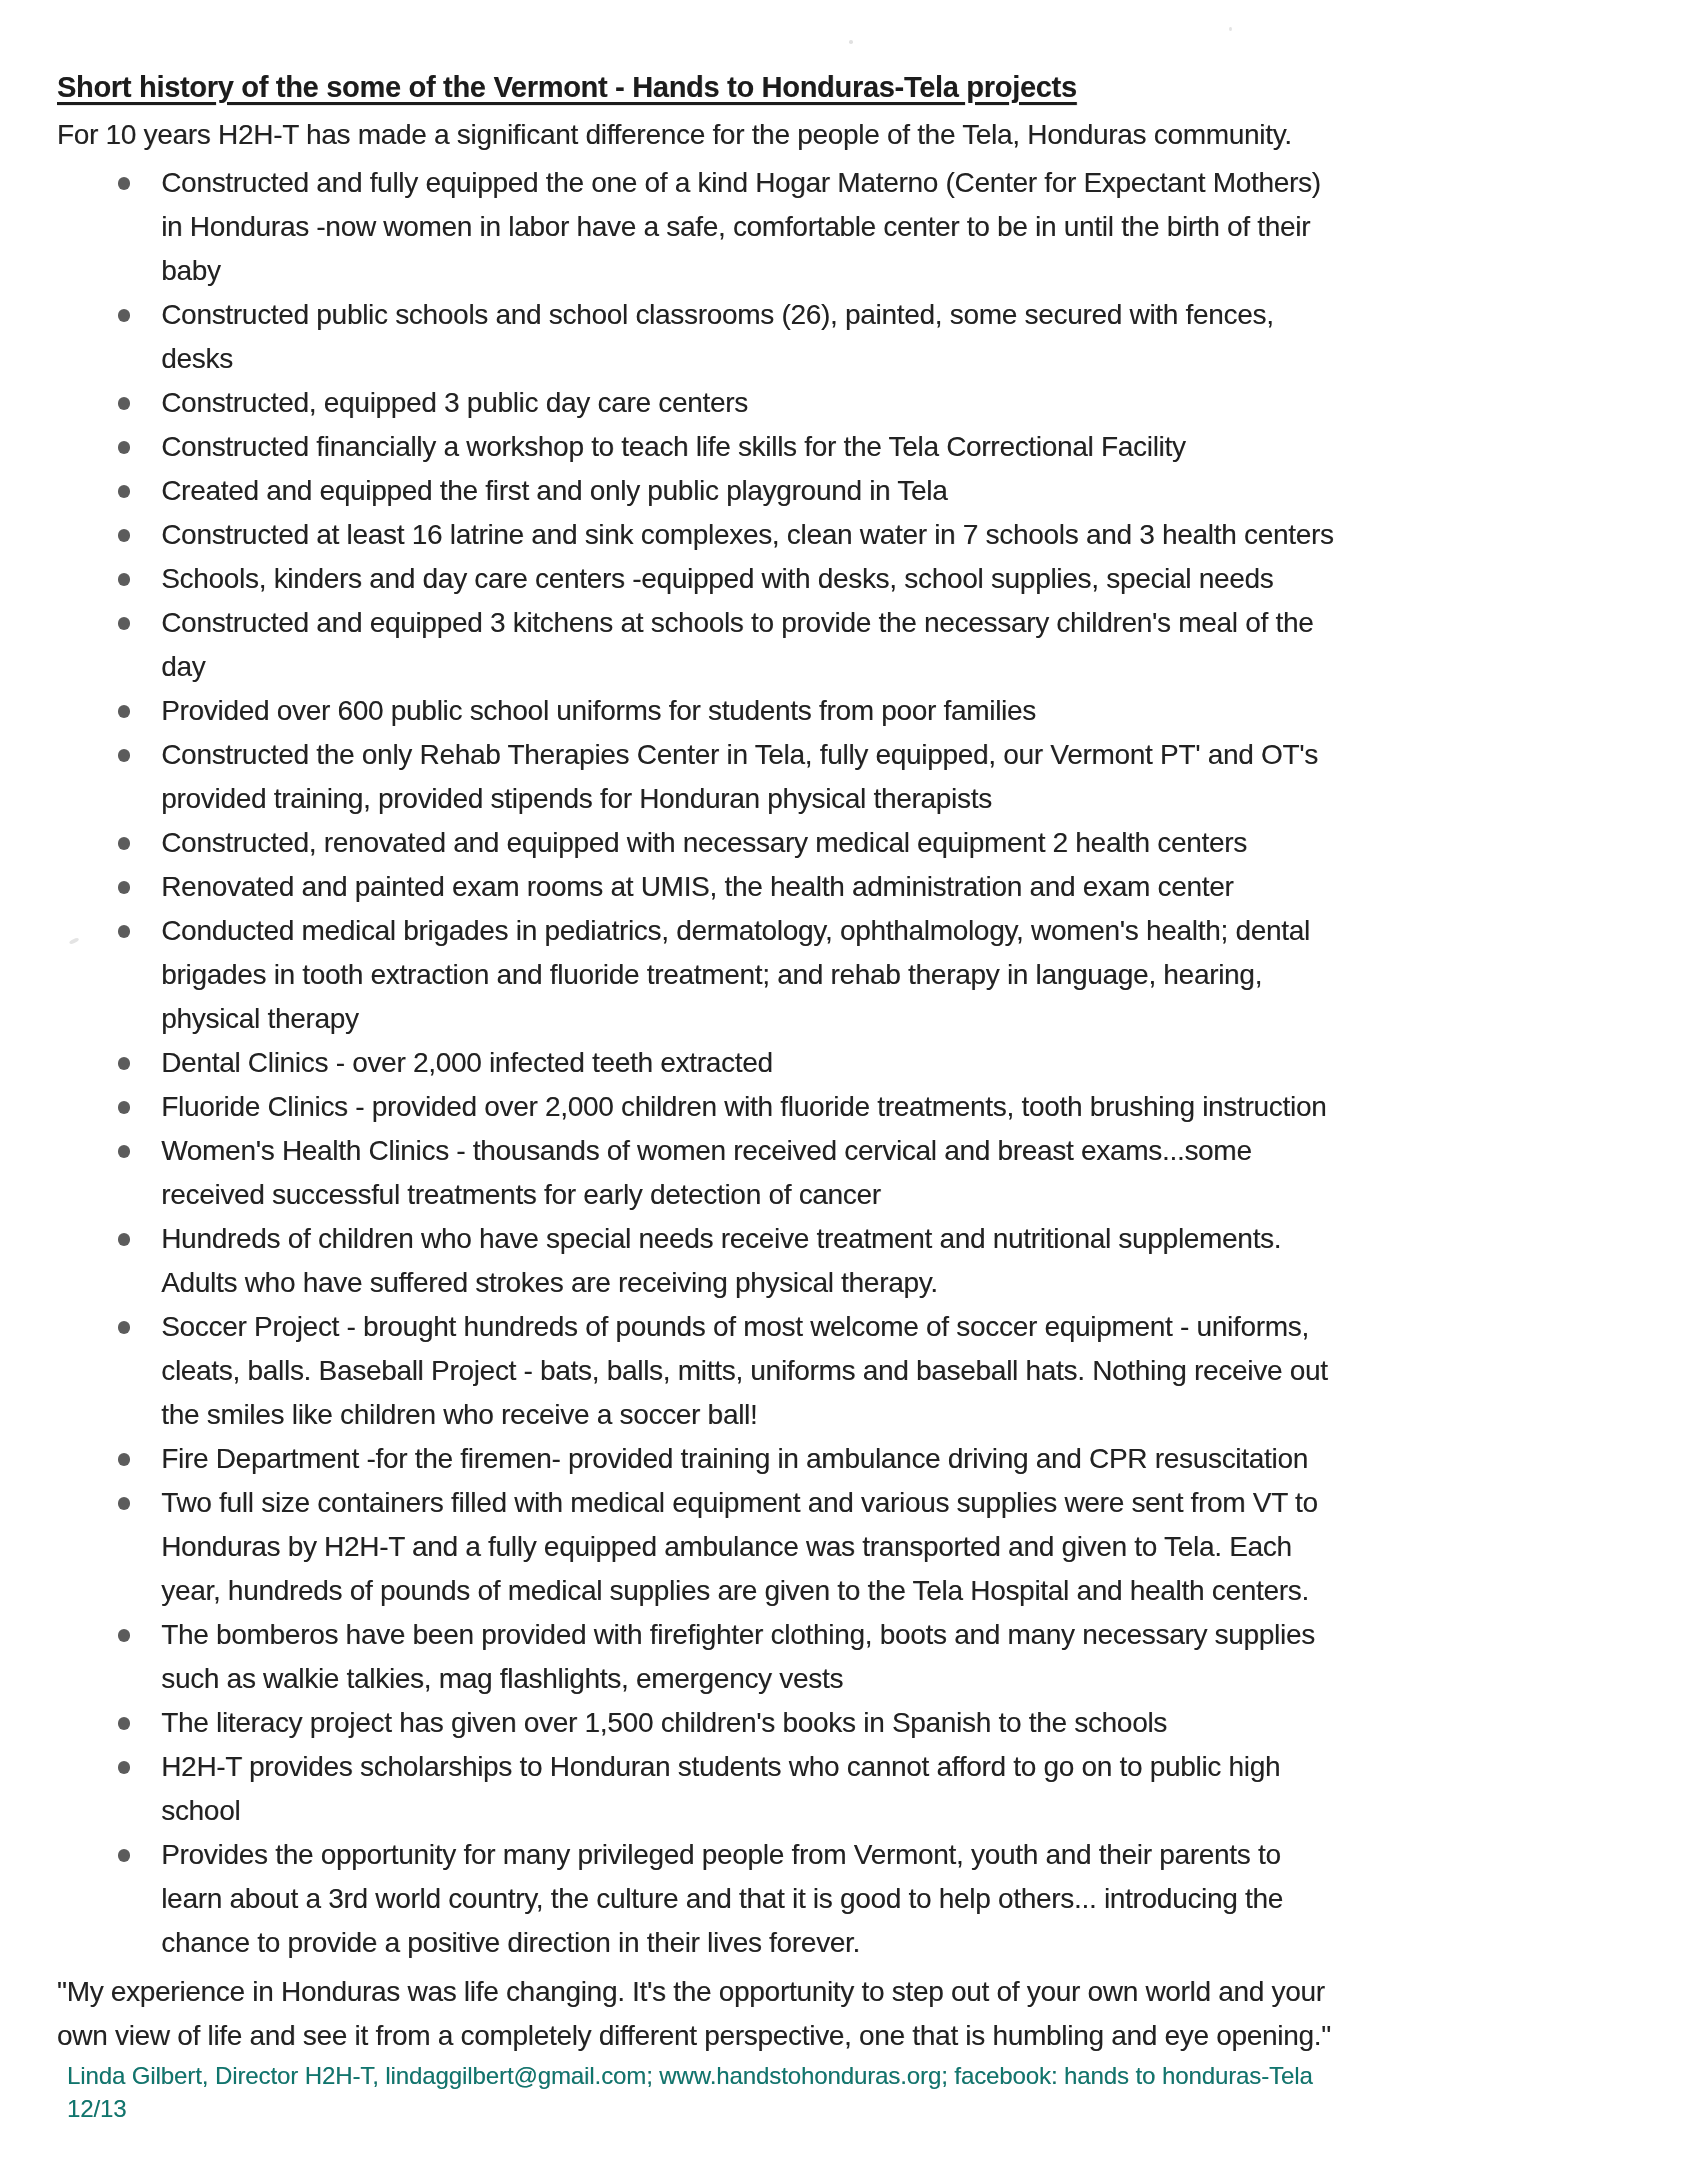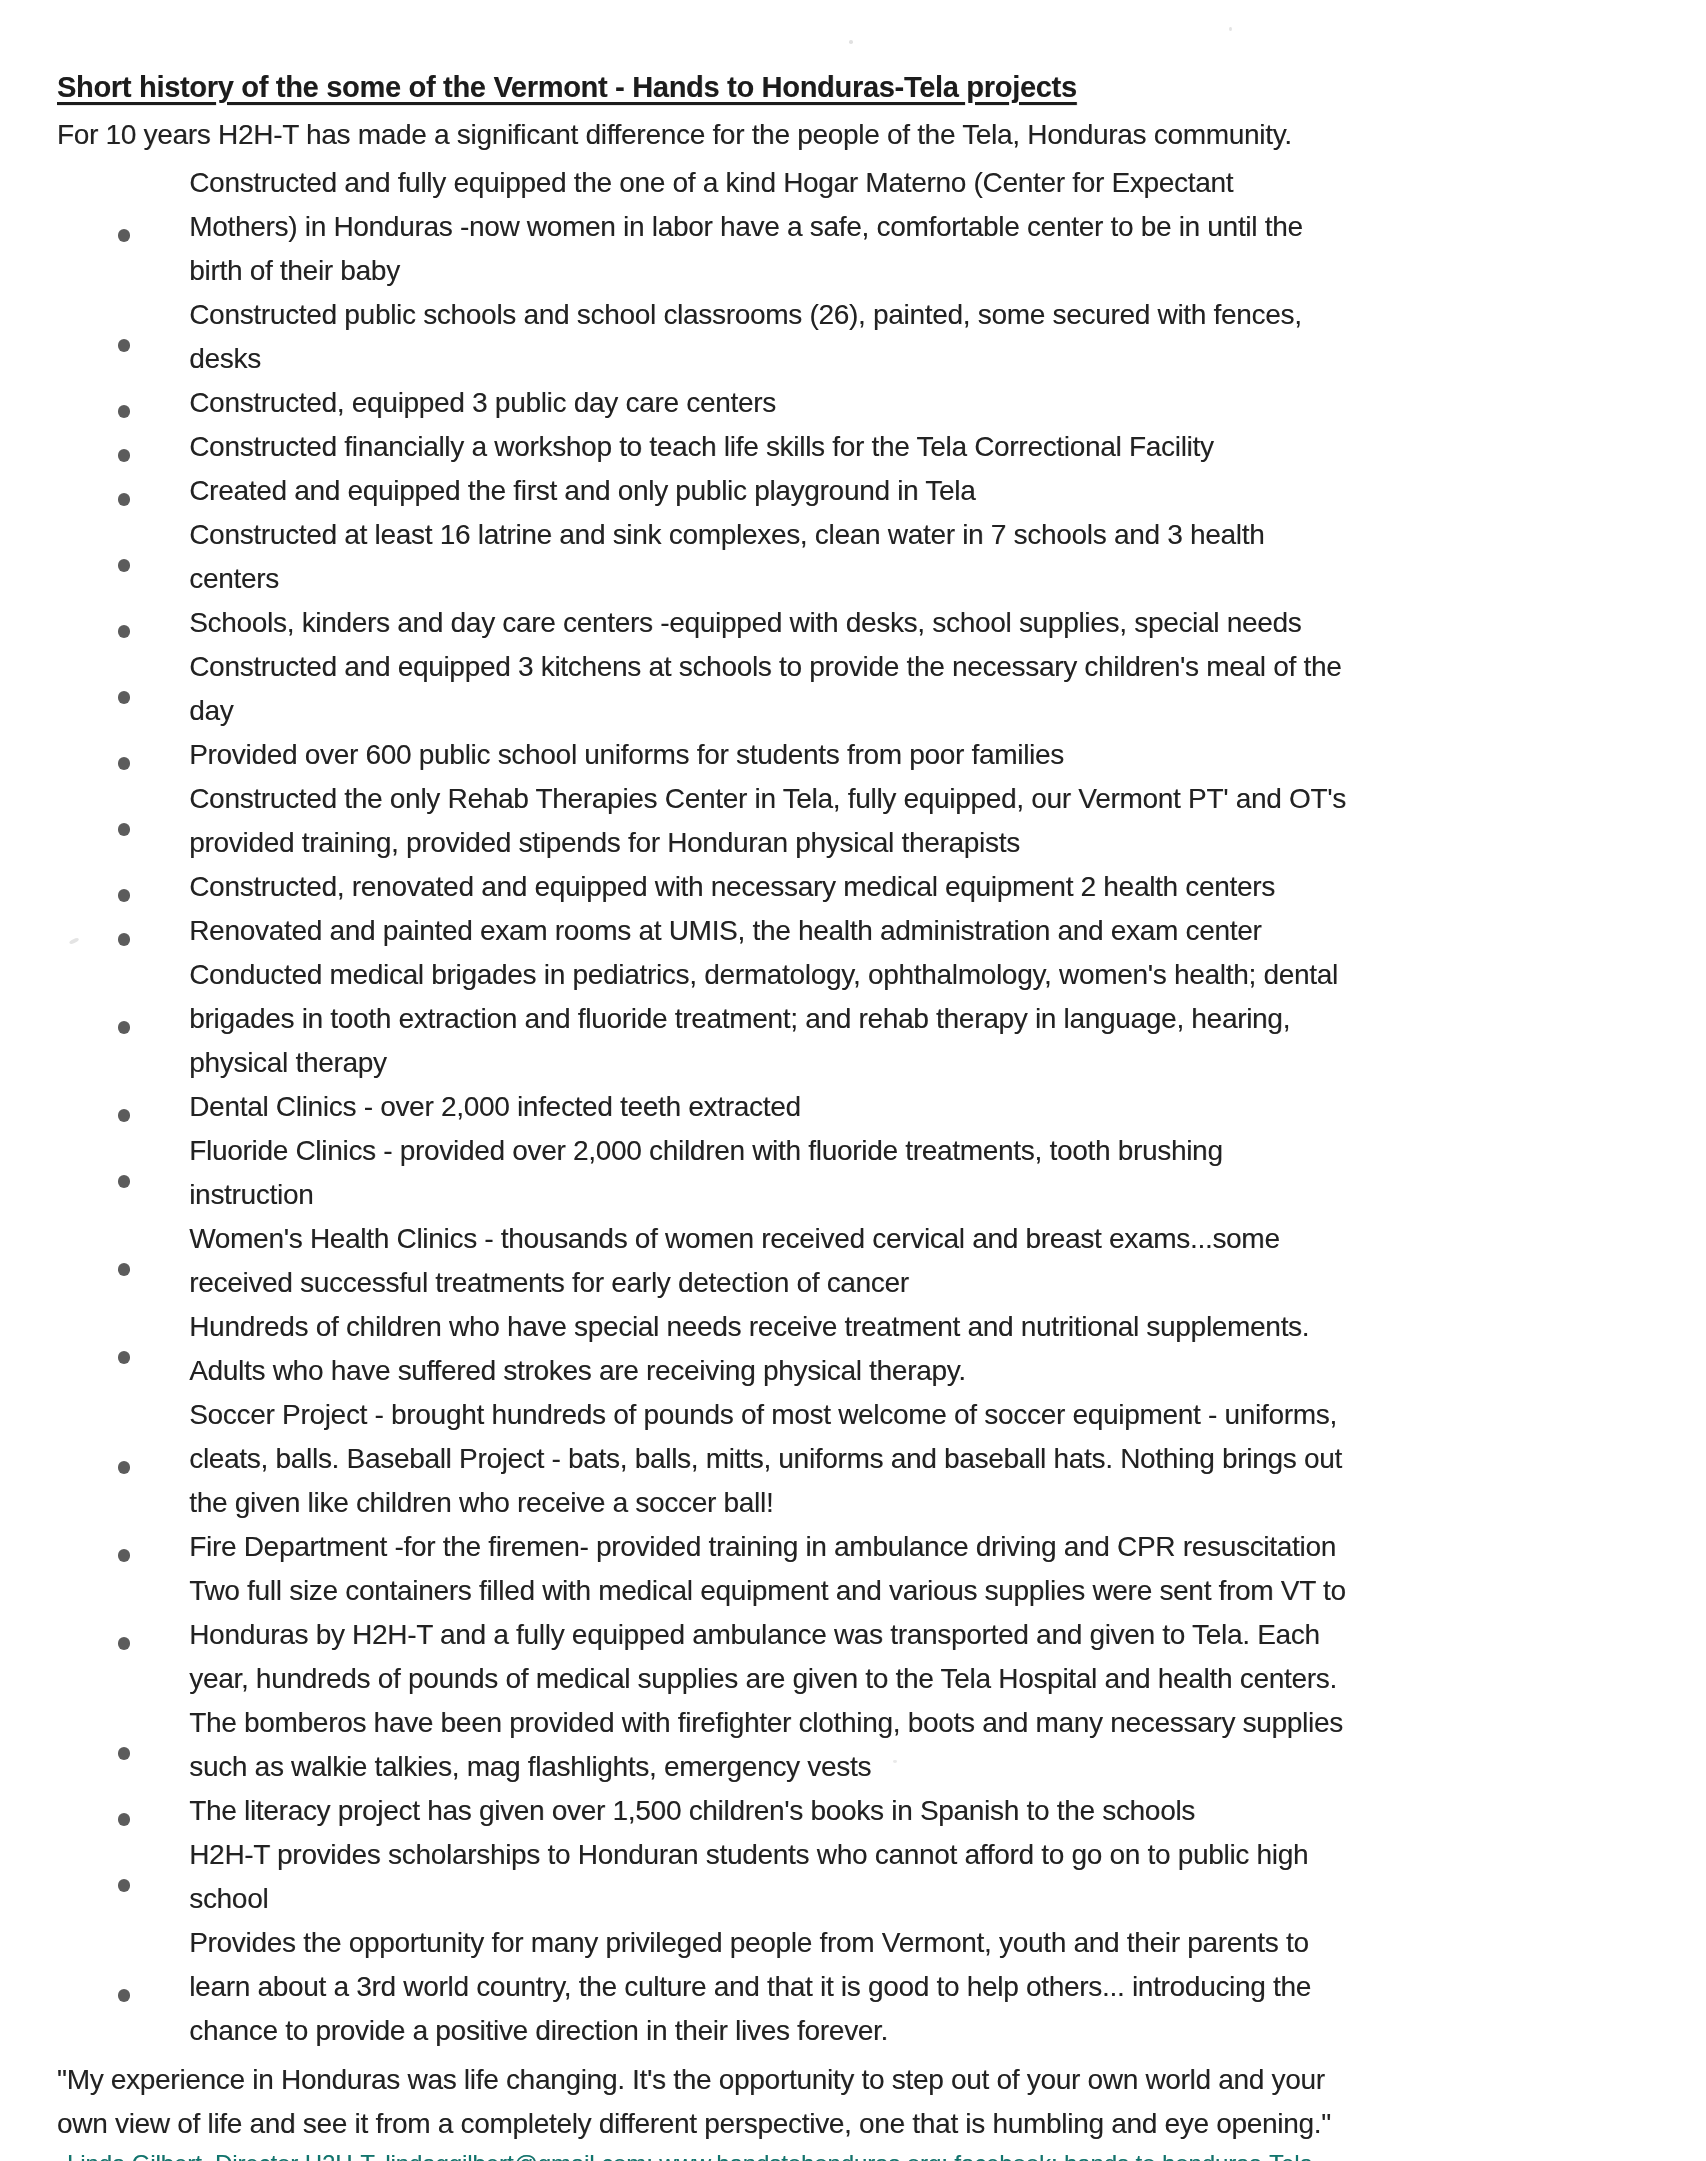--- a/index.html
+++ b/index.html
@@ -35,25 +35,24 @@
     font-size: 28px;
     line-height: 44px;
   }
   ul.bullets {
     margin: 0;
     padding: 0;
     list-style: none;
   }
   ul.bullets li {
     display: flex;
-    align-items: center;
+    align-items: flex-start;
     font-size: 28px;
     line-height: 44px;
     margin: 0;
-    gap: 28px;
   }
   ul.bullets .marker {
     flex: none;
     width: 12.2px;
     height: 12.2px;
     border-radius: 50%;
     background: #5c5c5c;
     margin: 16px 0 0 61px;
   }
   ul.bullets .li-text {
@@ -158,21 +157,21 @@
       <li>
         <span class="marker"></span>
         <span class="li-text">Women's Health Clinics - thousands of women received cervical and breast exams...some received successful treatments for early detection of cancer</span>
       </li>
       <li>
         <span class="marker"></span>
         <span class="li-text">Hundreds of children who have special needs receive treatment and  nutritional supplements. Adults who have suffered strokes are receiving physical therapy.</span>
       </li>
       <li>
         <span class="marker"></span>
-        <span class="li-text">Soccer Project - brought hundreds of pounds of most welcome of soccer equipment - uniforms, cleats, balls.  Baseball Project - bats, balls, mitts, uniforms and baseball hats.  Nothing brings out the given like children who receive a soccer ball!</span>
+        <span class="li-text">Soccer Project - brought hundreds of pounds of most welcome of soccer equipment - uniforms, cleats, balls.  Baseball Project - bats, balls, mitts, uniforms and baseball hats.  Nothing receive out the smiles like children who receive a soccer ball!</span>
       </li>
       <li>
         <span class="marker"></span>
         <span class="li-text">Fire Department -for the firemen- provided training in ambulance driving and CPR resuscitation</span>
       </li>
       <li>
         <span class="marker"></span>
         <span class="li-text">Two full size containers filled with medical equipment and various supplies were sent from VT to Honduras by H2H-T and a fully equipped ambulance was transported and given to Tela.  Each year, hundreds of pounds of medical supplies are given to the Tela Hospital and health centers.</span>
       </li>
       <li>

